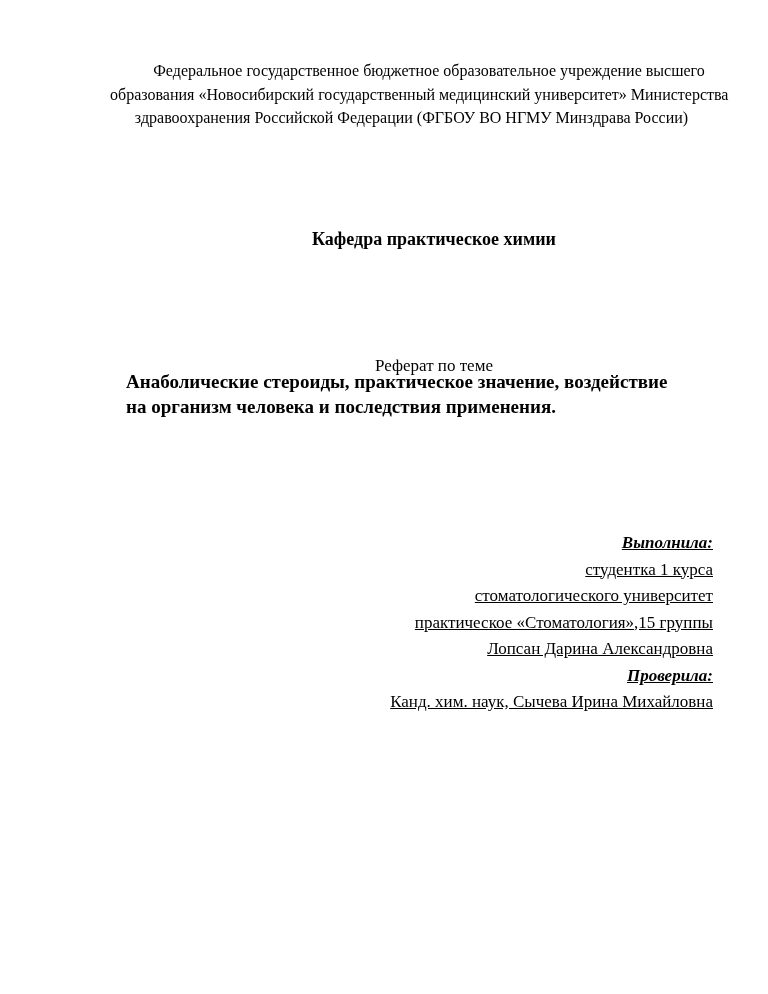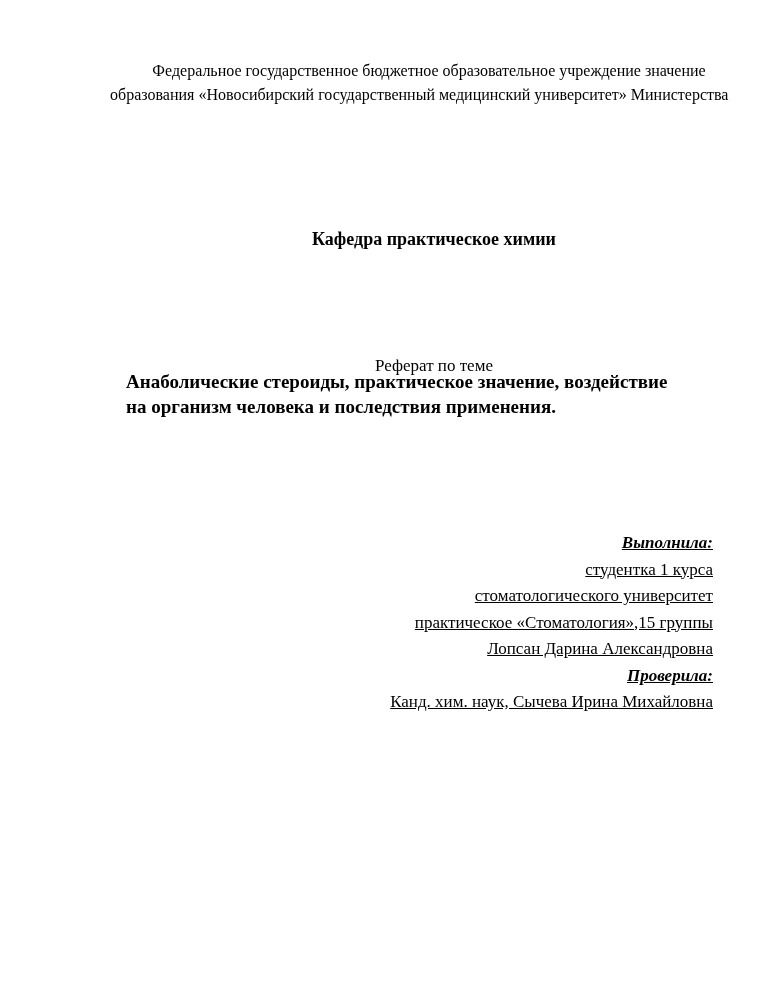--- a/index.html
+++ b/index.html
@@ -86,22 +86,23 @@
     font-size: 20px;
     line-height: 24px;
   }
 </style>
 </head>
 <body>
 
 <div class="page">
 
   <div class="header-block">
-    <span class="line">Федеральное государственное бюджетное образовательное учреждение значение</span><br>
+    <span class="line">Федеральное государственное бюджетное образовательное учреждение высшего</span><br>
     <span class="line">образования «Новосибирский государственный медицинский университет» Министерства</span><br>
+    <span class="line">здравоохранения Российской Федерации (ФГБОУ ВО НГМУ Минздрава России)</span>
   </div>
 
   <div class="department-block">
     <span class="line">Кафедра практическое химии</span>
   </div>
 
   <div class="subject-label">
     <span class="line">Реферат по теме</span>
   </div>
 

